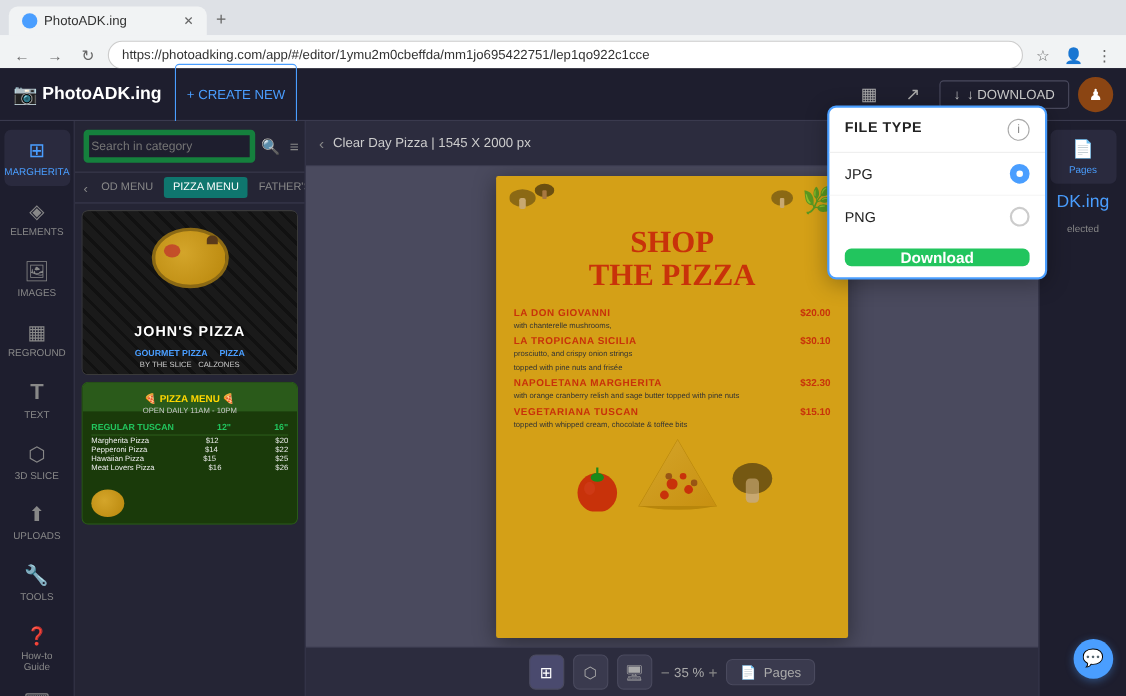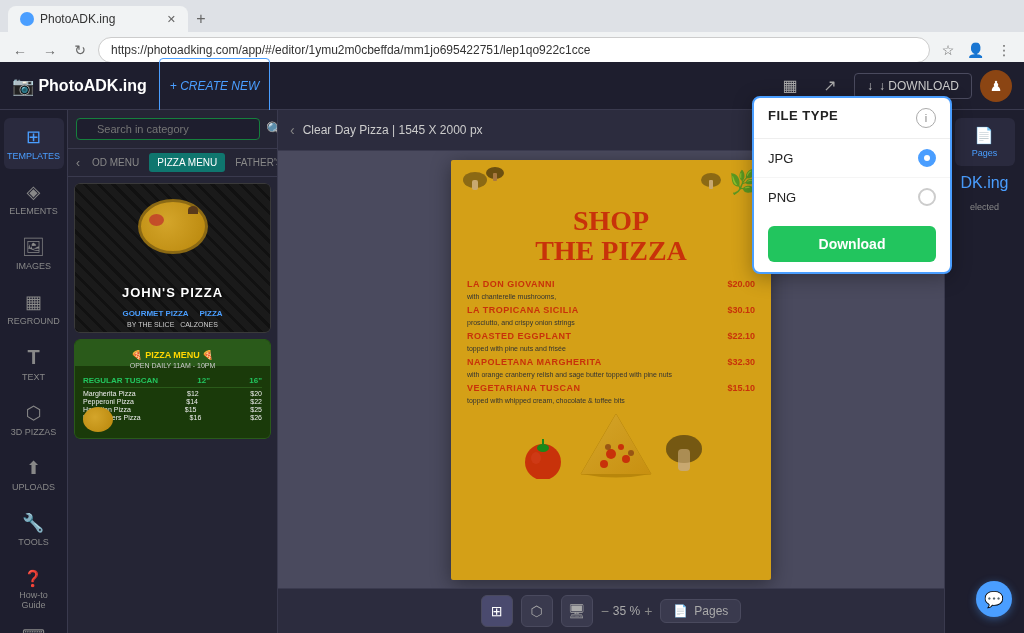--- a/index.html
+++ b/index.html
@@ -91,21 +91,20 @@
       background: transparent;
       border: 1.5px solid #4a9eff;
       color: #4a9eff;
       border-radius: 4px;
       padding: 20px 10px;
       font-size: 12px;
       cursor: pointer;
       display: flex;
       align-items: center;
       gap: 4px;
-      font-style: italic;
     }
     .topbar-spacer { flex: 1; }
     .topbar-right {
       display: flex;
       align-items: center;
       gap: 8px;
     }
     .topbar-icon-btn {
       width: 32px; height: 32px;
       display: flex; align-items: center; justify-content: center;
@@ -199,24 +198,24 @@
     .panel-search {
       padding: 8px;
       display: flex;
       gap: 4px;
       align-items: center;
       border-bottom: 1px solid #3a3a4e;
     }
     .search-input {
       flex: 1;
       background: #1e1e2e;
-      border: 1px solid #15803d;
+      border: 5px solid #15803d;
       border-radius: 4px;
       color: #ccc;
-      padding: 4px 20px;
+      padding: 4px 2px;
       font-size: 11px;
       outline: none;
     }
     .search-btn { color: #888; cursor: pointer; font-size: 14px; padding: 2px; }
     .list-btn { color: #888; cursor: pointer; font-size: 14px; padding: 2px; }
 
     .panel-tabs {
       display: flex;
       align-items: center;
       padding: 4px 6px;
@@ -485,21 +484,20 @@
       background: white;
       border-radius: 50%;
     }
     .dd-download-btn {
       margin: 10px 14px;
       width: calc(100% - 28px);
       background: #22c55e;
       color: white;
       border: none;
       border-radius: 6px;
-      padding: 10px;
       font-size: 14px;
       font-weight: 600;
       cursor: pointer;
       text-align: center;
     }
 
     
     .chat-bubble {
       position: fixed;
       bottom: 16px;
@@ -567,41 +565,41 @@
         <span>♟</span>
       </div>
     </div>
   </div>
 
   <div class="main-content">
 
     <div class="left-sidebar">
       <div class="sidebar-item active">
         <span class="si-icon">⊞</span>
-        <span class="si-label">TEMPLATES</span>
+        <span class="si-label">MARGHERITA</span>
       </div>
       <div class="sidebar-item">
         <span class="si-icon">◈</span>
         <span class="si-label">ELEMENTS</span>
       </div>
       <div class="sidebar-item">
         <span class="si-icon">🖼</span>
         <span class="si-label">IMAGES</span>
       </div>
       <div class="sidebar-item">
         <span class="si-icon">▦</span>
         <span class="si-label">REGROUND</span>
       </div>
       <div class="sidebar-item">
         <span class="si-icon" style="font-weight:bold;font-size:20px;">T</span>
         <span class="si-label">TEXT</span>
       </div>
       <div class="sidebar-item">
         <span class="si-icon">⬡</span>
-        <span class="si-label">3D PIZZAS</span>
+        <span class="si-label">3D SLICE</span>
       </div>
       <div class="sidebar-item">
         <span class="si-icon">⬆</span>
         <span class="si-label">UPLOADS</span>
       </div>
       <div class="sidebar-item">
         <span class="si-icon">🔧</span>
         <span class="si-label">TOOLS</span>
       </div>
       <div class="sidebar-spacer"></div>
@@ -645,21 +643,21 @@
             <div style="position:absolute; top:15px; left:50%; transform:translateX(-50%); width:70px; height:55px; background:radial-gradient(circle at 40% 40%, #d4a52a, #b8860b); border-radius:50%; border:3px solid #8b6914;"></div>
             <div style="position:absolute; top:30px; left:38%; width:15px; height:12px; background:#c0392b; border-radius:50%; opacity:0.8;"></div>
             <div style="position:absolute; top:22px; left:58%; width:10px; height:8px; background:#5a3a1a; border-radius:50% 50% 0 0;"></div>
             <div style="position:absolute; bottom:32px; left:0; right:0; text-align:center; color:white; font-size:13px; font-weight:900; letter-spacing:1px; text-shadow: 1px 1px 3px black;">JOHN'S PIZZA</div>
             <div style="position:absolute; bottom:14px; left:0; right:0; text-align:center; color:#4a9eff; font-size:8px; font-weight:bold;">GOURMET PIZZA &nbsp;&nbsp;&nbsp; PIZZA</div>
             <div style="position:absolute; bottom:4px; left:0; right:0; text-align:center; color:#ccc; font-size:7px;">BY THE SLICE &nbsp; CALZONES</div>
           </div>
         </div>
 
         <div class="template-card">
-          <div style="background:#1a3a0a; height:100px; border-radius:6px; position:relative; overflow:hidden; border: 1px solid #2a5a1a;">
+          <div style="background:#1a3a0a; height:130px; border-radius:6px; position:relative; overflow:hidden; border: 1px solid #2a5a1a;">
             <div style="position:absolute; top:0; left:0; right:0; background:#2a5a1a; padding:4px; text-align:center;">
               <span style="color:#ffd700; font-size:9px; font-weight:bold;">🍕 PIZZA MENU 🍕</span>
             </div>
             <div style="position:absolute; top:22px; left:0; right:0; text-align:center; color:#ccc; font-size:7px;">OPEN DAILY 11AM - 10PM</div>
             <div style="position:absolute; top:36px; left:8px; right:8px;">
               <div style="display:flex; justify-content:space-between; color:#22c55e; font-size:8px; font-weight:bold; border-bottom:1px solid #2a5a1a; padding-bottom:2px; margin-bottom:2px;">
                 <span>REGULAR TUSCAN</span>
                   <span>12"</span>
                   <span>16"</span>
               </div>
@@ -736,24 +734,20 @@
               <span class="menu-item-price" style="font-size:9px; color:#c8320a; font-weight:800;">$20.00</span>
             </div>
             <div class="menu-item-desc" style="font-size:7px; color:#333; margin-bottom:5px;">with chanterelle mushrooms,</div>
 
             <div class="menu-item-row">
               <span class="menu-item-name" style="font-size:9px; color:#c8320a; font-weight:800; letter-spacing:0.5px;text-align:right;">LA TROPICANA SICILIA</span>
               <span class="menu-item-price" style="font-size:9px; color:#c8320a; font-weight:800;">$30.10</span>
             </div>
             <div class="menu-item-desc" style="font-size:7px; color:#333; margin-bottom:5px;">prosciutto, and crispy onion strings</div>
 
-            <div class="menu-item-row">
-              <span class="menu-item-name" style="font-size:9px; color:#c8320a; font-weight:800; letter-spacing:0.5px;">ROASTED EGGPLANT</span>
-              <span class="menu-item-price" style="font-size:9px; color:#c8320a; font-weight:800;">$22.10</span>
-            </div>
             <div class="menu-item-desc" style="font-size:7px; color:#333; margin-bottom:5px;">topped with pine nuts and frisée</div>
 
             <div class="menu-item-row">
               <span class="menu-item-name" style="font-size:9px; color:#c8320a; font-weight:800; letter-spacing:0.5px;">NAPOLETANA MARGHERITA</span>
               <span class="menu-item-price" style="font-size:9px; color:#c8320a; font-weight:800;">$32.30</span>
             </div>
             <div class="menu-item-desc" style="font-size:7px; color:#333; margin-bottom:5px;">with orange cranberry relish and sage butter topped with pine nuts</div>
 
             <div class="menu-item-row">
               <span class="menu-item-name" style="font-size:9px; color:#c8320a; font-weight:800; letter-spacing:0.5px;">VEGETARIANA TUSCAN</span>

